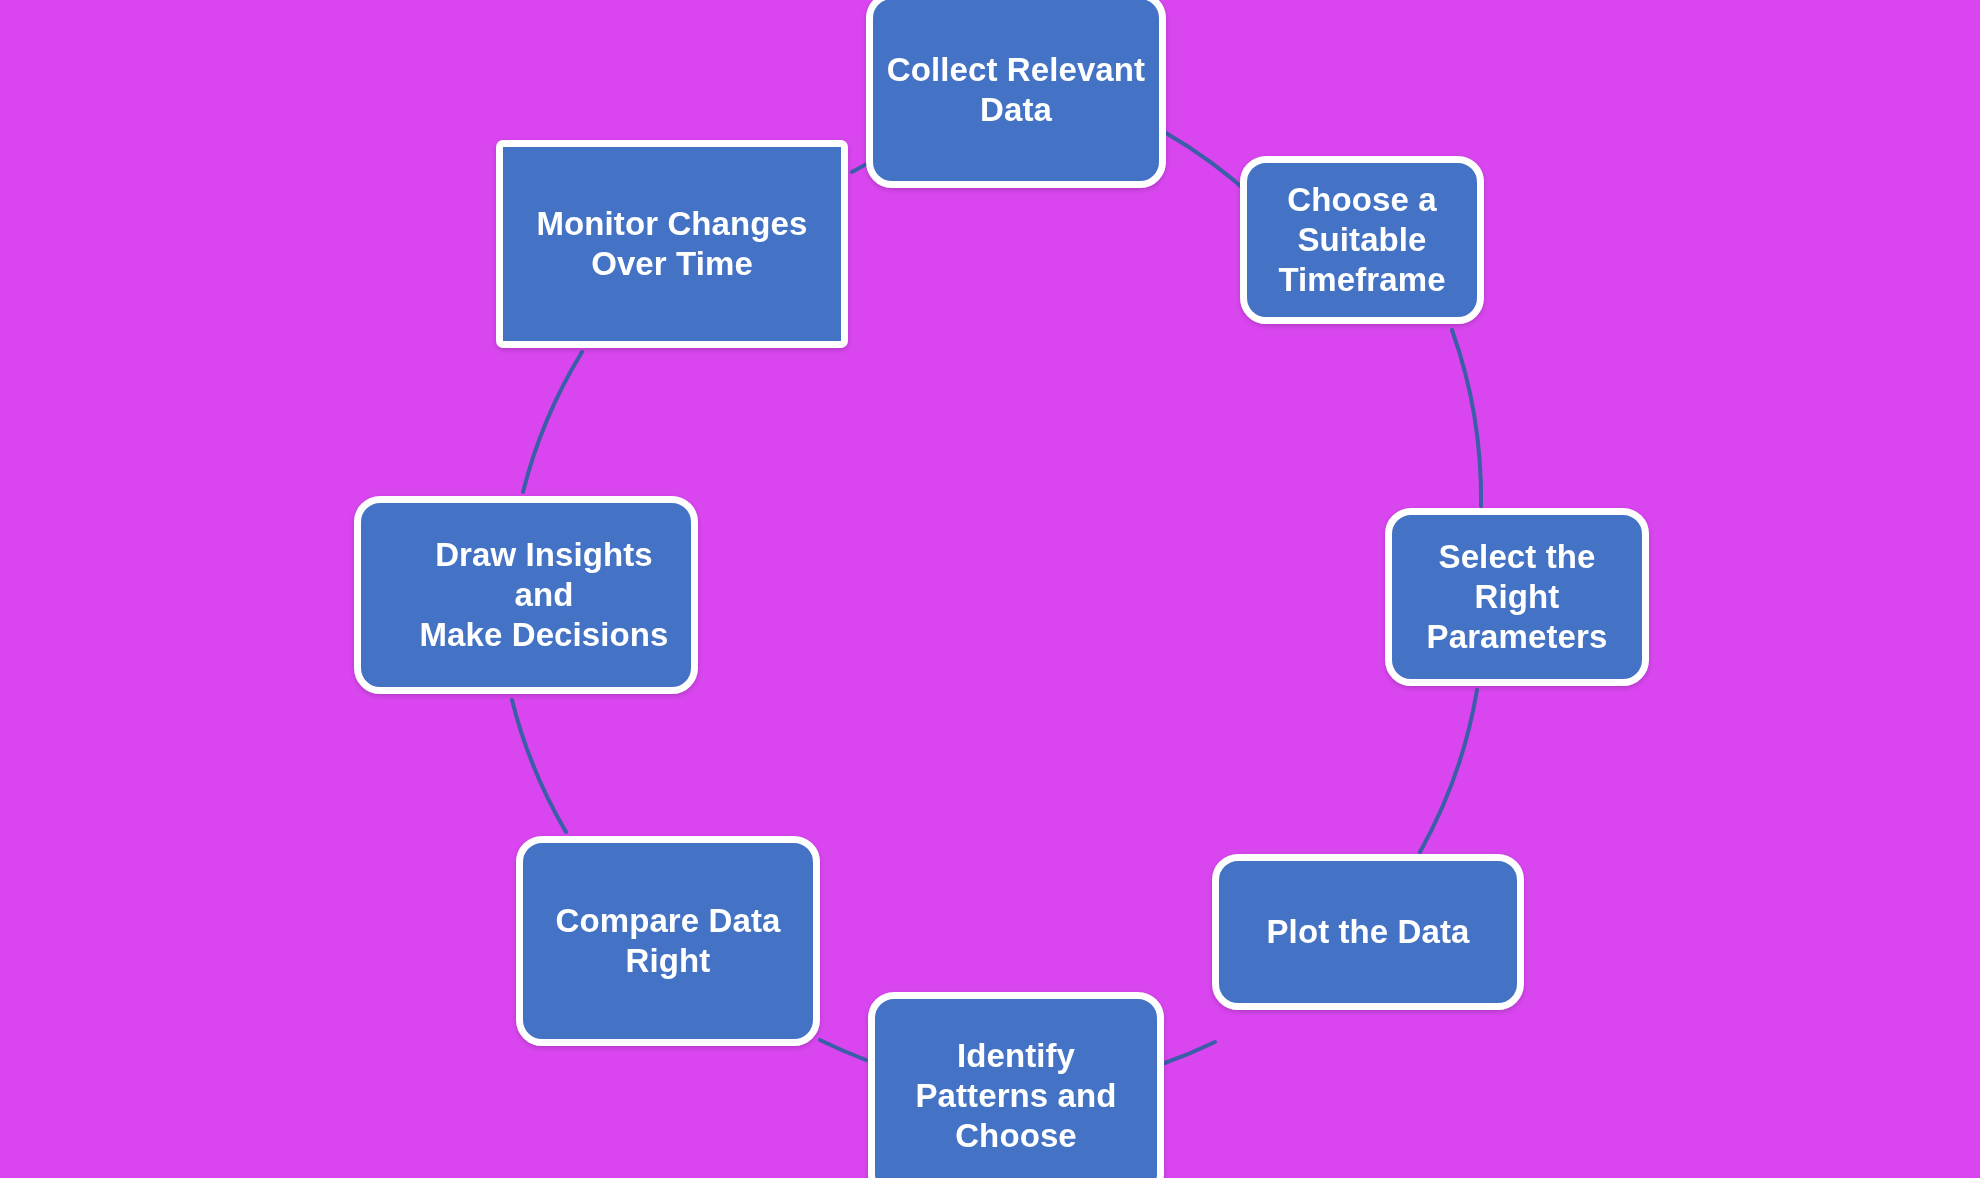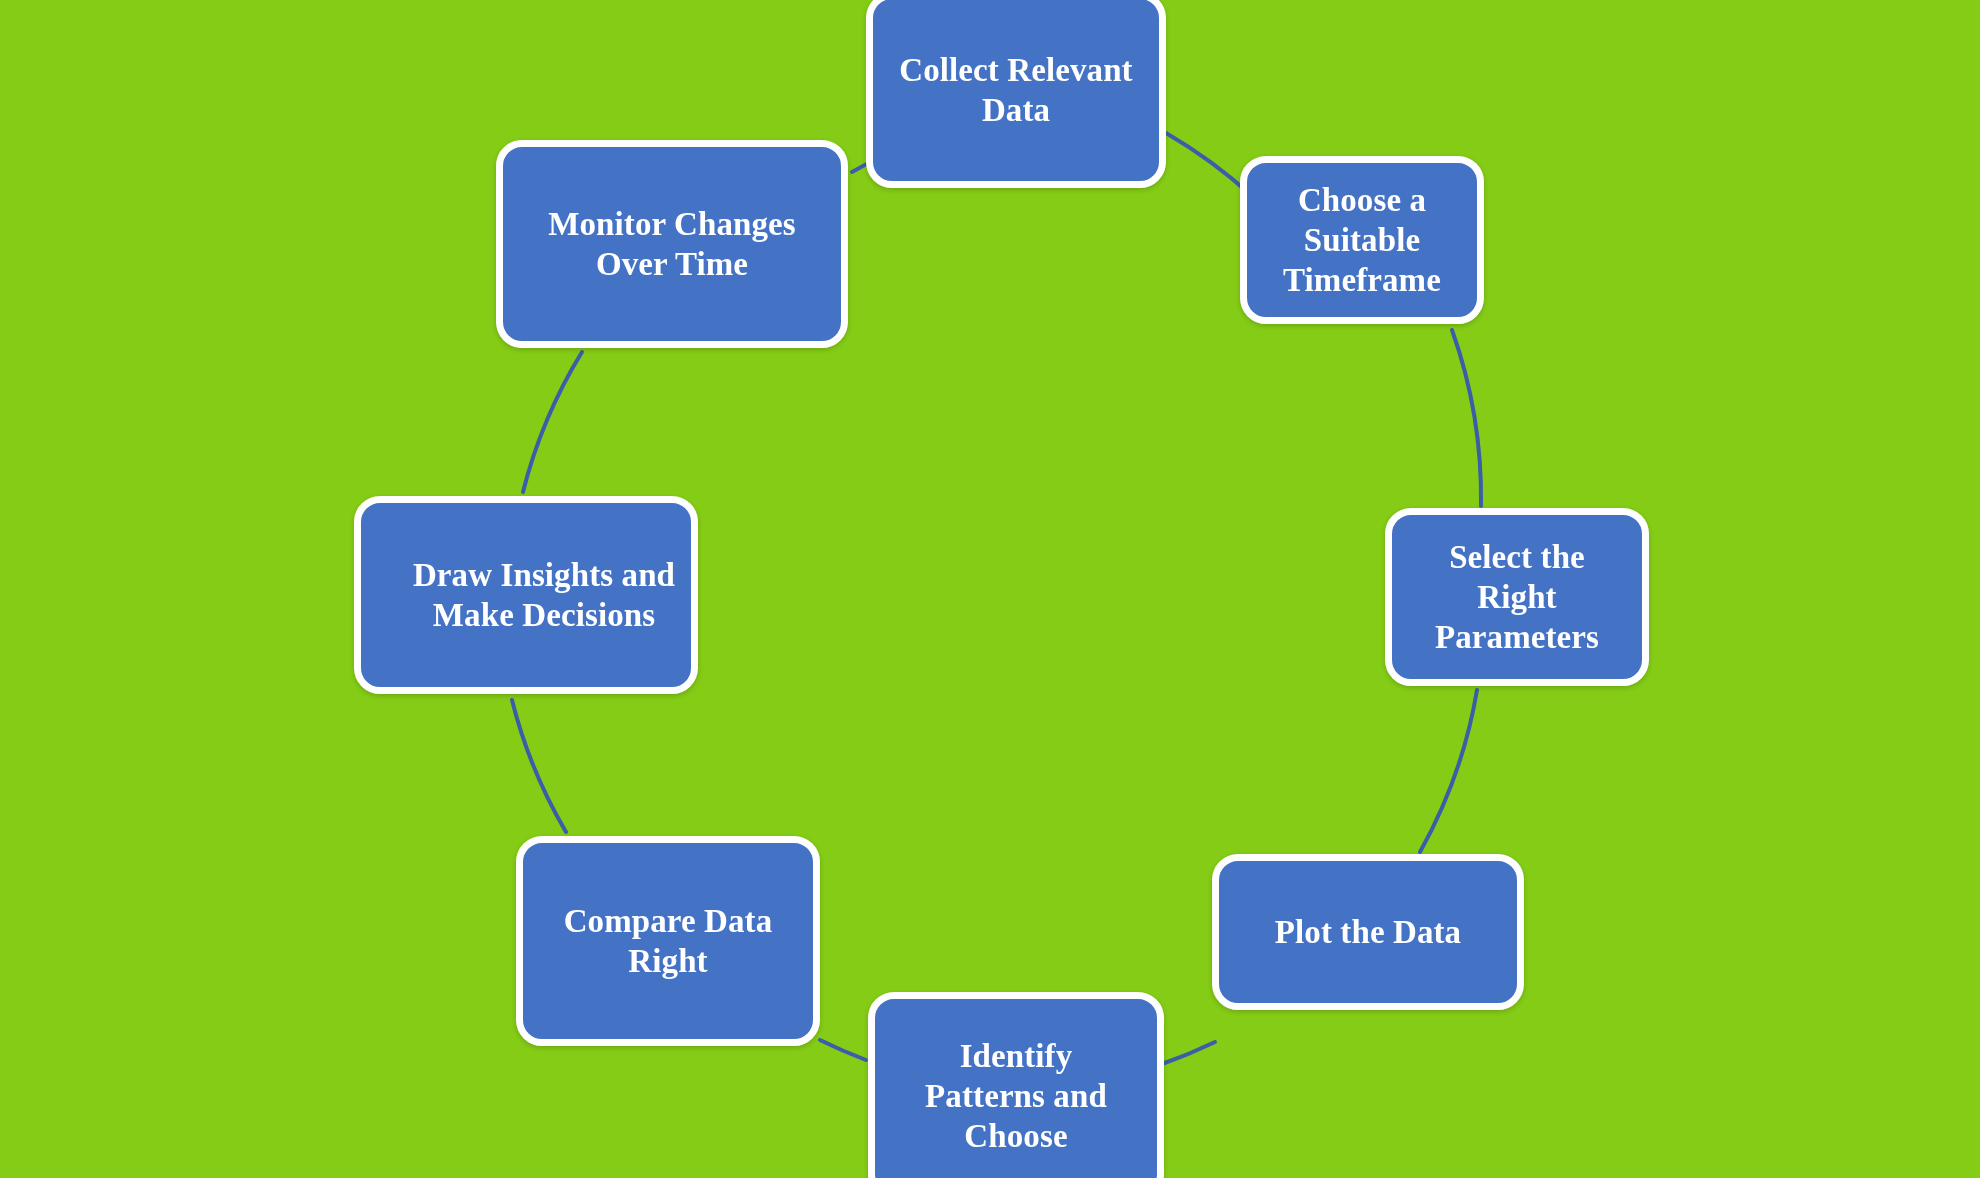--- a/index.html
+++ b/index.html
@@ -9,22 +9,21 @@
   body {
     width: 1980px;
     height: 1178px;
     overflow: hidden;
     font-family: "Liberation Sans", sans-serif;
   }
   #diagram-root {
     position: relative;
     width: 1980px;
     height: 1178px;
-    background: #84cc16;
-    font-family: Liberation Serif, serif;
+    background: #d946ef;
   }
   #connector-layer {
     position: absolute;
     left: 0;
     top: 0;
     width: 1980px;
     height: 1178px;
     pointer-events: none;
   }
   .node {
@@ -51,21 +50,21 @@
     white-space: pre-line;
   }
   
   .n-collect    { left: 866px;  top: -8px;   width: 300px; height: 196px; }
   .n-choose     { left: 1240px; top: 156px;  width: 244px; height: 168px; }
   .n-select     { left: 1385px; top: 508px;  width: 264px; height: 178px; justify-content: flex-end; }
   .n-plot       { left: 1212px; top: 854px;  width: 312px; height: 156px; justify-content: flex-end; }
   .n-identify   { left: 868px;  top: 992px;  width: 296px; height: 208px; }
   .n-compare    { left: 516px;  top: 836px;  width: 304px; height: 210px; }
   .n-draw       { left: 354px;  top: 496px;  width: 344px; height: 198px; padding-left: 48px; }
-  .n-monitor    { left: 496px;  top: 140px;  width: 352px; height: 208px; }
+  .n-monitor    { left: 496px;  top: 140px;  width: 352px; height: 208px; border-radius: 7px; }
 </style>
 </head>
 <body>
 
 <div id="diagram-root">
 
   <svg id="connector-layer" viewBox="0 0 1980 1178" preserveAspectRatio="none">
 
     <g fill="none" stroke="#3A5EA8" stroke-width="4" stroke-linecap="round">
       <path d="M 1166 133 A 500 500 0 0 1 1252 196"></path>

